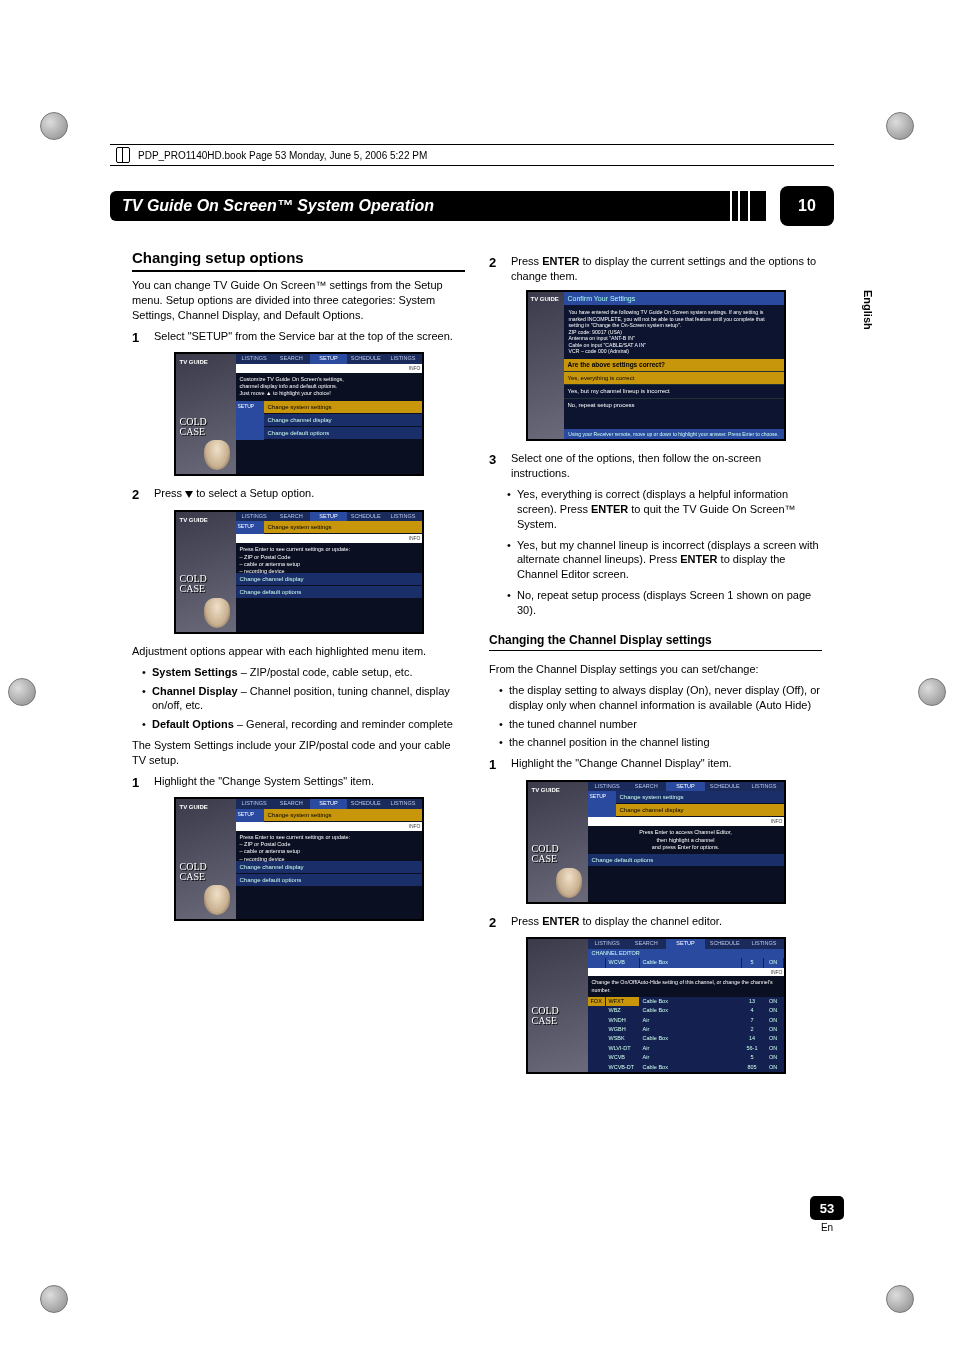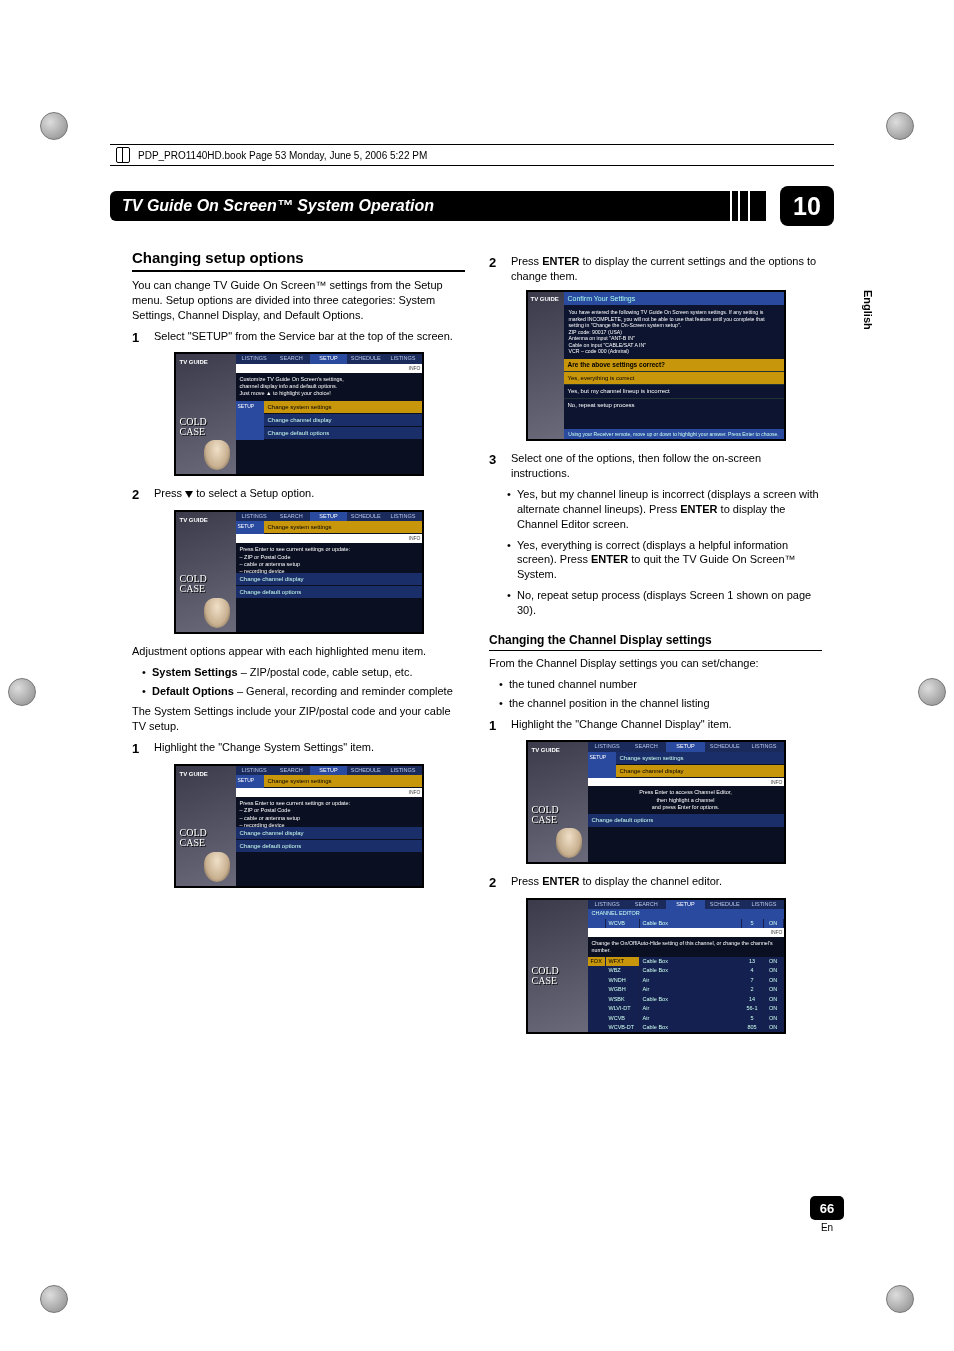--- a/index.html
+++ b/index.html
@@ -31,33 +31,33 @@
   .chapter-title-wrap { flex: 1; background: #000; color: #fff; height: 30px;
     border-radius: 6px 0 0 6px; display: flex; align-items: center; padding: 0 12px;
     font-weight: bold; font-style: italic; font-size: 16px; }
   .chapter-lines { width: 40px; height: 30px; background: #000; position: relative; margin-left: -1px; }
   .chapter-lines span { position:absolute; top:0; bottom:0; width:2px; background:#fff; }
   .chapter-lines span:nth-child(1){ left:4px }
   .chapter-lines span:nth-child(2){ left:12px }
   .chapter-lines span:nth-child(3){ left:22px }
   .chapter-num { width: 54px; height: 40px; background: #000; color: #fff;
     border-radius: 8px; margin-left: 14px; display:flex; align-items:center; justify-content:center;
-    font-size: 25px; font-weight: bold; }
+    font-size: 16px; font-weight: bold; }
 
   .side-tab { position: absolute; right: 80px; top: 290px; writing-mode: vertical-rl;
     font-size: 11px; font-weight: bold; }
 
   .content { position: absolute; top: 248px; left: 132px; right: 132px; bottom: 150px;
     display: flex; gap: 24px; font-size: 11px; line-height: 1.35; }
   .col { flex: 1; min-width: 0; }
 
   h2.section { font-size: 15px; font-weight: bold; border-bottom: 2px solid #000;
     padding-bottom: 2px; margin-bottom: 6px; }
   h3.subsection { font-size: 12px; font-weight: bold; border-bottom: 1px solid #000;
-    padding-bottom: 2px; margin-top: 14px; margin-bottom: 5px; }
+    padding-bottom: 2px; margin-top: 14px; margin-bottom: 11px; }
   p { margin-bottom: 6px; }
 
   .step { display: flex; gap: 8px; margin: 6px 0; }
   .step-num { font-weight: bold; font-size: 13px; width: 14px; flex-shrink: 0; }
   .step-text { flex: 1; }
 
   .bullets { margin: 4px 0 6px 10px; }
   .bullets li { list-style: none; position: relative; padding-left: 10px; margin-bottom: 4px; }
   .bullets li::before { content: "•"; position: absolute; left: 0; }
 
@@ -254,20 +254,21 @@
               <div class="ss-menu-item">Change channel display</div>
               <div class="ss-menu-item">Change default options</div>
             </div>
           </div>
         </div>
       </div>
 
       <p>Adjustment options appear with each highlighted menu item.</p>
       <ul class="bullets">
         <li><b>System Settings</b><span> – ZIP/postal code, cable setup, etc.</span></li>
+        <li><b>Channel Display</b><span> – Channel position, tuning channel, display on/off, etc.</span></li>
         <li><b>Default Options</b><span> – General, recording and reminder complete</span></li>
       </ul>
 
       <p>The System Settings include your ZIP/postal code and your cable TV setup.</p>
       <div class="step">
         <div class="step-num">1</div>
         <div class="step-text">Highlight the "Change System Settings" item.</div>
       </div>
 
       <div class="screenshot">
@@ -337,28 +338,29 @@
             <div class="cf-foot">Using your Receiver remote, move up or down to highlight your answer. Press Enter to choose.</div>
           </div>
         </div>
       </div>
 
       <div class="step">
         <div class="step-num">3</div>
         <div class="step-text">Select one of the options, then follow the on-screen instructions.</div>
       </div>
       <ul class="subbullets">
+        <li><span>Yes, everything is correct (displays a helpful information screen). Press </span><b>ENTER</b><span> to quit the TV Guide On Screen™ System.</span></li>
         <li><span>Yes, but my channel lineup is incorrect (displays a screen with alternate channel lineups). Press </span><b>ENTER</b><span> to display the Channel Editor screen.</span></li>
-        <li><span>Yes, everything is correct (displays a helpful information screen). Press </span><b>ENTER</b><span> to quit the TV Guide On Screen™ System.</span></li>
         <li>No, repeat setup process (displays Screen 1 shown on page 30).</li>
       </ul>
 
       <h3 class="subsection">Changing the Channel Display settings</h3>
       <p>From the Channel Display settings you can set/change:</p>
       <ul class="bullets">
+        <li>the display setting to always display (On), never display (Off), or display only when channel information is available (Auto Hide)</li>
         <li>the tuned channel number</li>
         <li>the channel position in the channel listing</li>
       </ul>
 
       <div class="step">
         <div class="step-num">1</div>
         <div class="step-text">Highlight the "Change Channel Display" item.</div>
       </div>
 
       <div class="screenshot" style="width:260px">
@@ -485,17 +487,17 @@
                 </div>
               </div>
           </div>
         </div>
       </div>
 
     </div>
   </div>
 
   <div class="page-footer">
-    <div class="page-badge">66</div>
+    <div class="page-badge">53</div>
     <div class="page-lang">En</div>
   </div>
 
 </div>
 
 </body></html>

